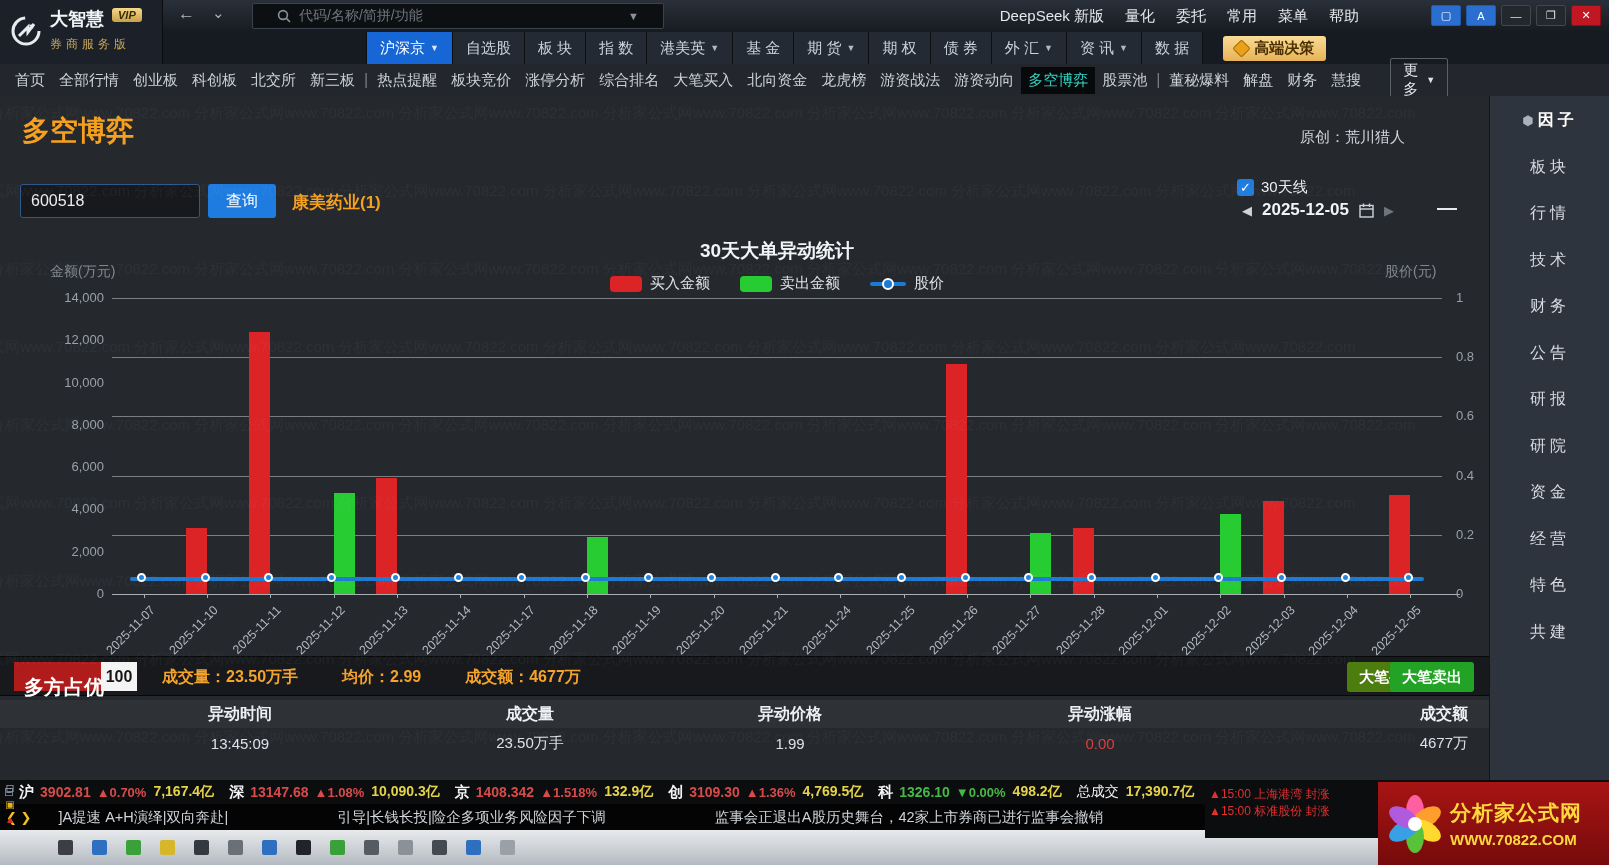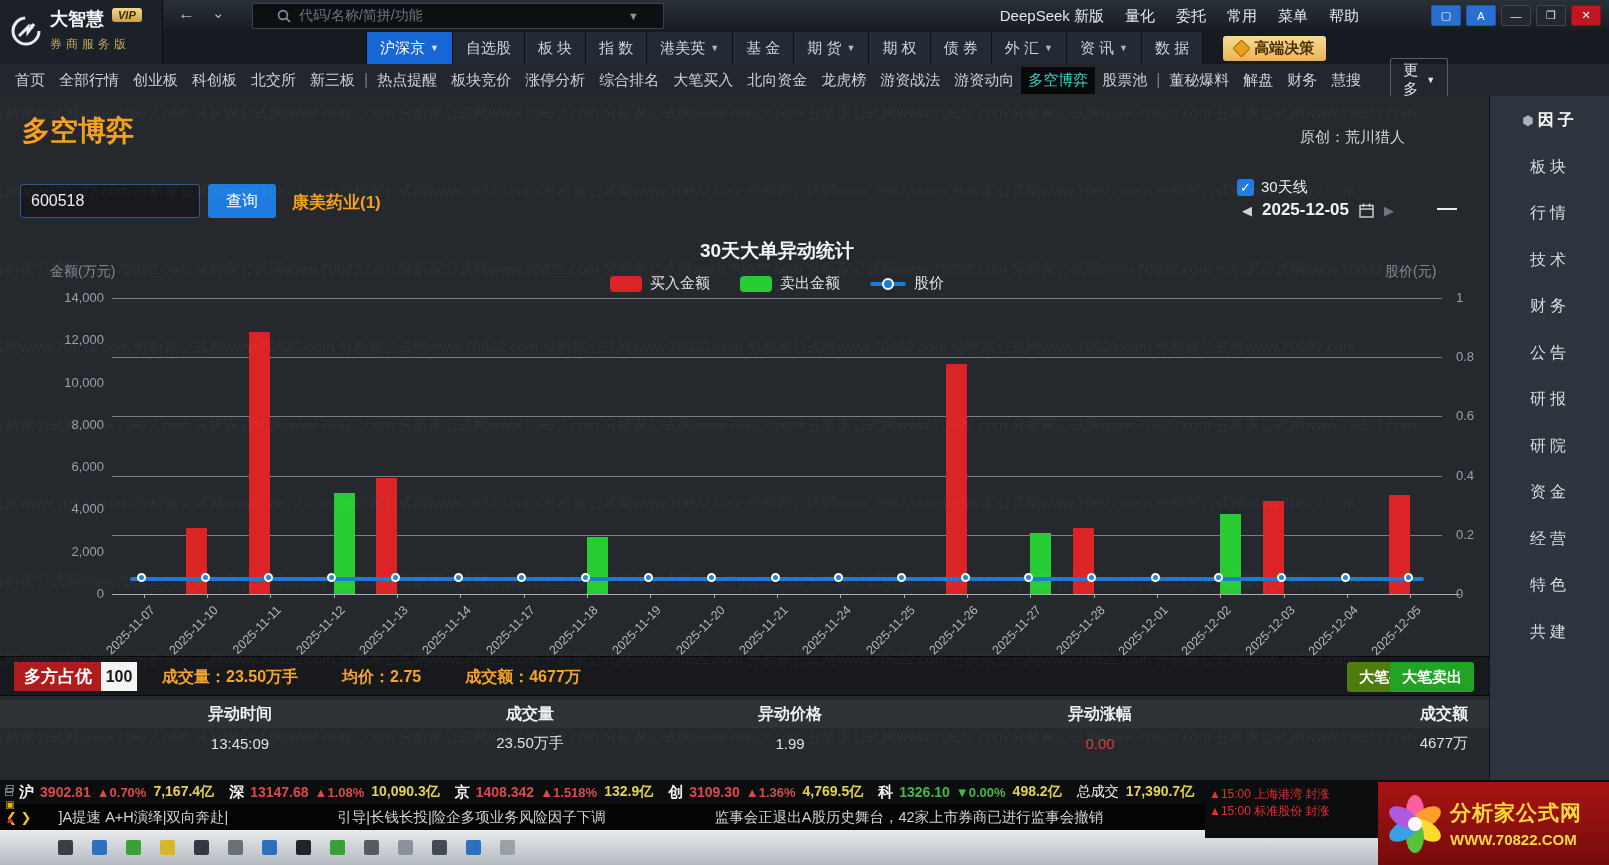--- a/index.html
+++ b/index.html
@@ -92,22 +92,22 @@
   .ytick { position:absolute; left:0; width:104px; text-align:right; font-size:13px; color:#9aa0a8; }
   .ytick-r { position:absolute; font-size:13px; color:#9aa0a8; }
   .bar { position:absolute; }
   .priceline { position:absolute; height:4px; background:#1a7ad4; border-radius:2px; }
   .pricedot { position:absolute; width:9px; height:9px; border-radius:50%; background:#1e86e0; border:2px solid #fff; }
   .xlabel { position:absolute; width:92px; text-align:right; font-size:12.5px; color:#b3b8bf;
             transform:rotate(-45deg); transform-origin:100% 0%; white-space:nowrap; }
 
   .statsrow { position:absolute; left:0; top:560px; width:1489px; height:40px; background:#17191c;
               border-top:1px solid #07080a; border-bottom:1px solid #07080a; }
-  .stat-badge { position:absolute; left:14px; top:5px; height:29px; padding:0 10px; background:#b01b1b;
-                color:#fff; font-size:17px; font-weight:bold; line-height:29px; }
+  .stat-badge { position:absolute; left:14px; top:5px; height:29px; padding:11px 10px; background:#b01b1b;
+                color:#fff; font-size:20px; font-weight:bold; line-height:29px; }
   .stat-score { position:absolute; left:101px; top:5px; height:29px; width:36px; background:#f4f4f4;
                 color:#151515; font-size:16px; font-weight:bold; text-align:center; line-height:29px; }
   .stat-items { position:absolute; left:162px; top:0; height:40px; display:flex; align-items:center; gap:44px; }
   .stat-items span { font-size:16px; font-weight:bold; color:#f6a32b; white-space:nowrap; }
   .buy-btn, .sell-btn { position:absolute; top:5px; height:30px; width:84px; border-radius:3px; color:#fff;
               font-size:15px; font-weight:bold; text-align:center; line-height:30px; cursor:pointer; }
   .buy-btn { left:1347px; background:#4d7c0f; }
   .sell-btn { left:1390px; background:#23a325; }
 
   .thead { position:absolute; left:0; top:604px; width:1489px; height:28px; background:#2e3237; }
@@ -339,21 +339,21 @@
       </div>
     <div class="ax-title" style="left:50px;top:167px">金额(万元)</div>
     <div class="ax-title" style="left:1385px;top:167px">股价(元)</div>
     <div id="plot-layer"></div>
 
     <div class="statsrow">
       <div class="stat-badge">多方占优</div>
       <div class="stat-score">100</div>
       <div class="stat-items">
         <span>成交量：23.50万手</span>
-        <span>均价：2.75</span>
+        <span>均价：2.99</span>
         <span>成交额：4677万</span>
       </div>
       <div class="buy-btn">大笔买入</div>
       <div class="sell-btn">大笔卖出</div>
     </div>
 
     <div class="thead">
       <div class="tcell" style="left:120px;width:240px">异动时间</div>
       <div class="tcell" style="left:400px;width:260px">成交量</div>
       <div class="tcell" style="left:960px;width:280px">异动涨幅</div>

